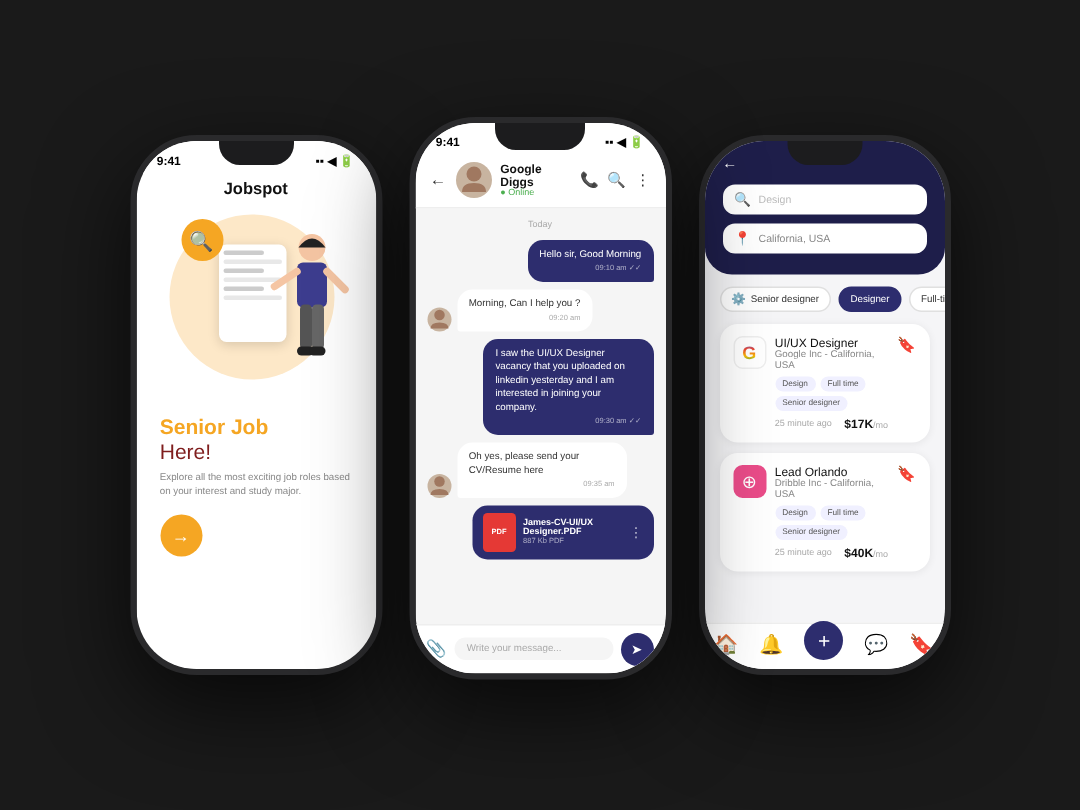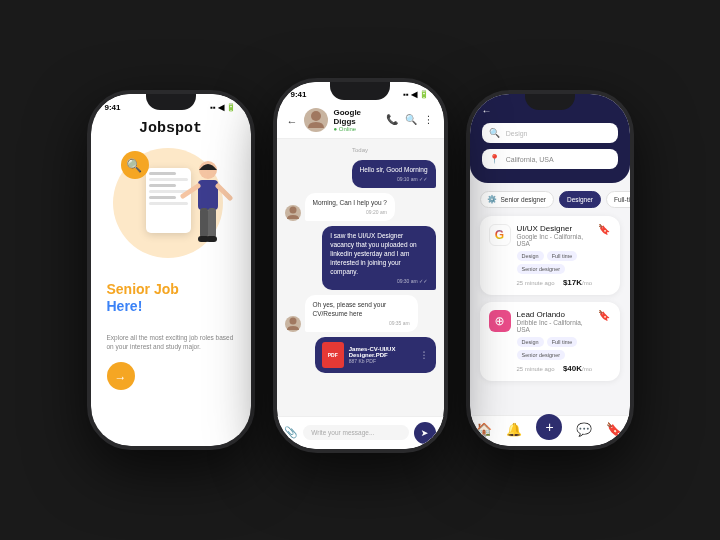--- a/index.html
+++ b/index.html
@@ -101,24 +101,23 @@
     }
 
     .left-status-bar {
       background: white;
       color: #000;
     }
 
     .left-header {
       text-align: center;
       padding: 4px 0 6px;
-      font-size: 15px;
+      font-size: 11px;
       font-weight: 600;
       color: #111;
-      font-family: Liberation Mono, monospace;
     }
 
     .hero-illustration {
       width: 100%;
       height: 130px;
       position: relative;
       display: flex;
       align-items: center;
       justify-content: center;
     }
@@ -204,24 +203,24 @@
 
     .dream-job {
       font-size: 14px;
       font-weight: 700;
       color: #f5a623;
       line-height: 1.2;
     }
 
     .here-text {
       font-size: 14px;
-      font-weight: 700;
-      color: #3b82f6;
+      font-weight: 400;
+      color: #7f1d1d;
       line-height: 1.2;
-      margin-bottom: 18px;
+      margin-bottom: 4px;
     }
 
     .desc-text {
       font-size: 6.5px;
       color: #888;
       line-height: 1.5;
       margin-bottom: 10px;
     }
 
     .arrow-btn {

